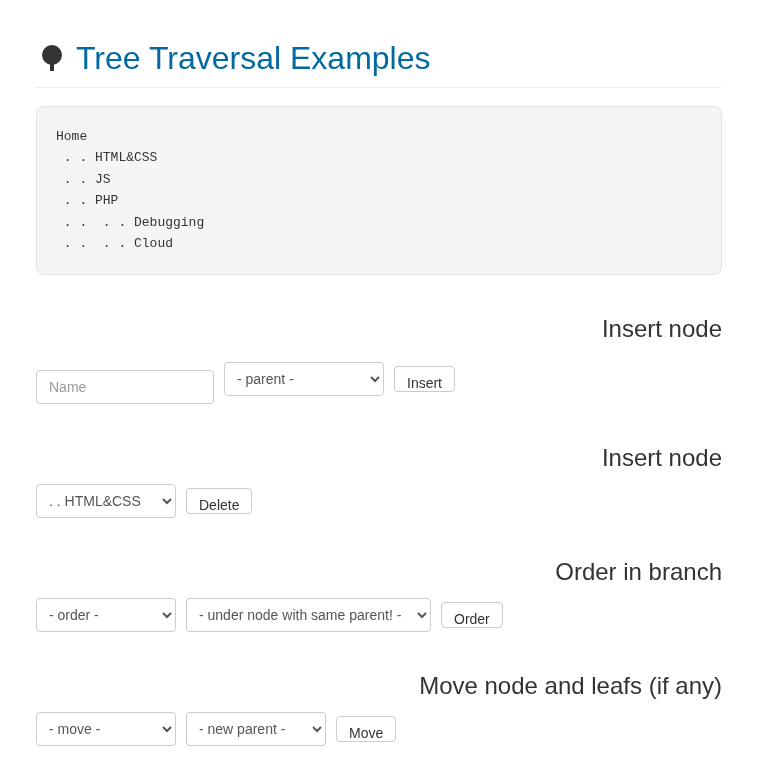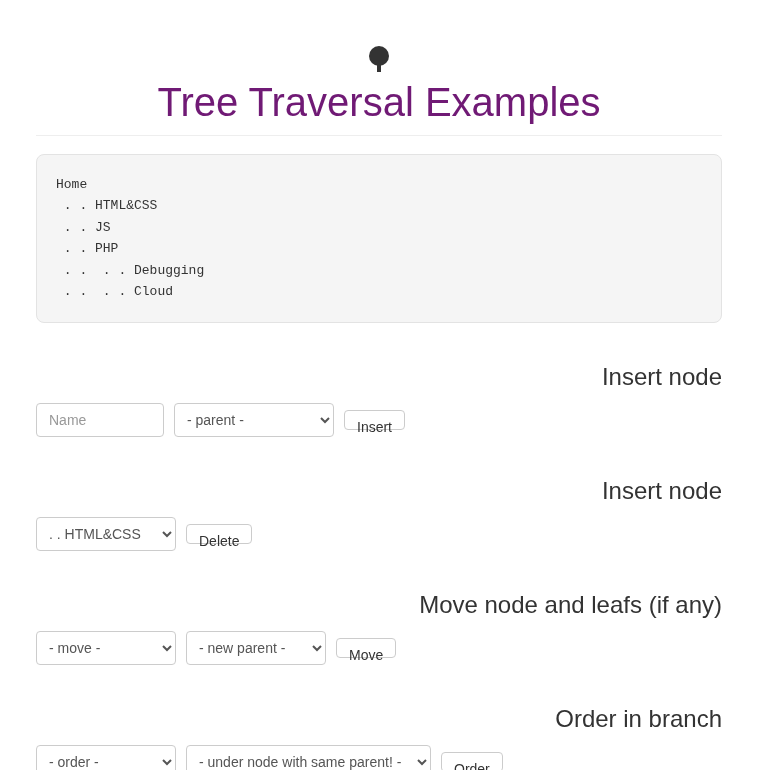--- a/index.html
+++ b/index.html
@@ -11,28 +11,27 @@
       color: #333;
       margin: 0;
       padding: 0;
       background: #fff;
     }
     .container {
       padding: 20px 36px;
       width: 758px;
     }
     h1 {
-      font-size: 40px;
+      font-size: 32px;
       font-weight: 500;
       margin: 20px 0 8px 0;
-      color: #701a75;
+      color: #0369a1;
       display: flex;
       align-items: center;
       gap: 8px;
-      flex-direction: column;
     }
     .tree-icon {
       display: inline-block;
       width: 32px;
       height: 32px;
     }
     .subtitle-link {
       color: #337ab7;
       text-decoration: none;
       font-size: 14px;
@@ -75,21 +74,22 @@
     }
     input[type="text"] {
       height: 34px;
       padding: 6px 12px;
       font-size: 14px;
       line-height: 1.42857143;
       color: #555;
       background-color: #fff;
       border: 1px solid #ccc;
       border-radius: 4px;
-      width: 128px;
+      width: 178px;
+      margin-top: 15px;
     }
     input[type="text"]::placeholder {
       color: #999;
     }
     select {
       height: 34px;
       padding: 6px 8px;
       font-size: 14px;
       line-height: 1.42857143;
       color: #555;
@@ -104,21 +104,21 @@
       font-weight: 400;
       line-height: 1.42857143;
       text-align: center;
       white-space: nowrap;
       vertical-align: middle;
       cursor: pointer;
       background: #fff;
       border: 1px solid #ccc;
       border-radius: 4px;
       color: #333;
-      height: 20px;
+      height: 26px;
     }
     .select-parent { width: 160px; }
     .select-delete { width: 140px; }
     .select-move { width: 140px; }
     .select-newparent { width: 140px; }
     .select-order { width: 140px; }
     .select-under { width: 245px; }
   </style>
 </head>
 <body>
@@ -159,37 +159,37 @@
     <h2>Insert node</h2>
     <div class="form-row">
       <select class="select-delete">
         <option> . . HTML&amp;CSS</option>
       </select>
       <button class="btn">Delete</button>
     </div>
   </div>
 
   <div class="form-section">
+    <h2>Order in branch</h2>
+    <div class="form-row">
+      <select class="select-order">
+        <option>- order -</option>
+      </select>
+      <select class="select-under">
+        <option>- under node with same parent! -</option>
+      </select>
+      <button class="btn">Order</button>
+    </div>
+  </div>
+
+  <div class="form-section">
     <h2>Move node and leafs (if any)</h2>
     <div class="form-row">
       <select class="select-move">
         <option>- move -</option>
       </select>
       <select class="select-newparent">
         <option>- new parent -</option>
       </select>
       <button class="btn">Move</button>
     </div>
   </div>
-
-  <div class="form-section">
-    <h2>Order in branch</h2>
-    <div class="form-row">
-      <select class="select-order">
-        <option>- order -</option>
-      </select>
-      <select class="select-under">
-        <option>- under node with same parent! -</option>
-      </select>
-      <button class="btn">Order</button>
-    </div>
-  </div>
 </div>
 
 </body></html>

